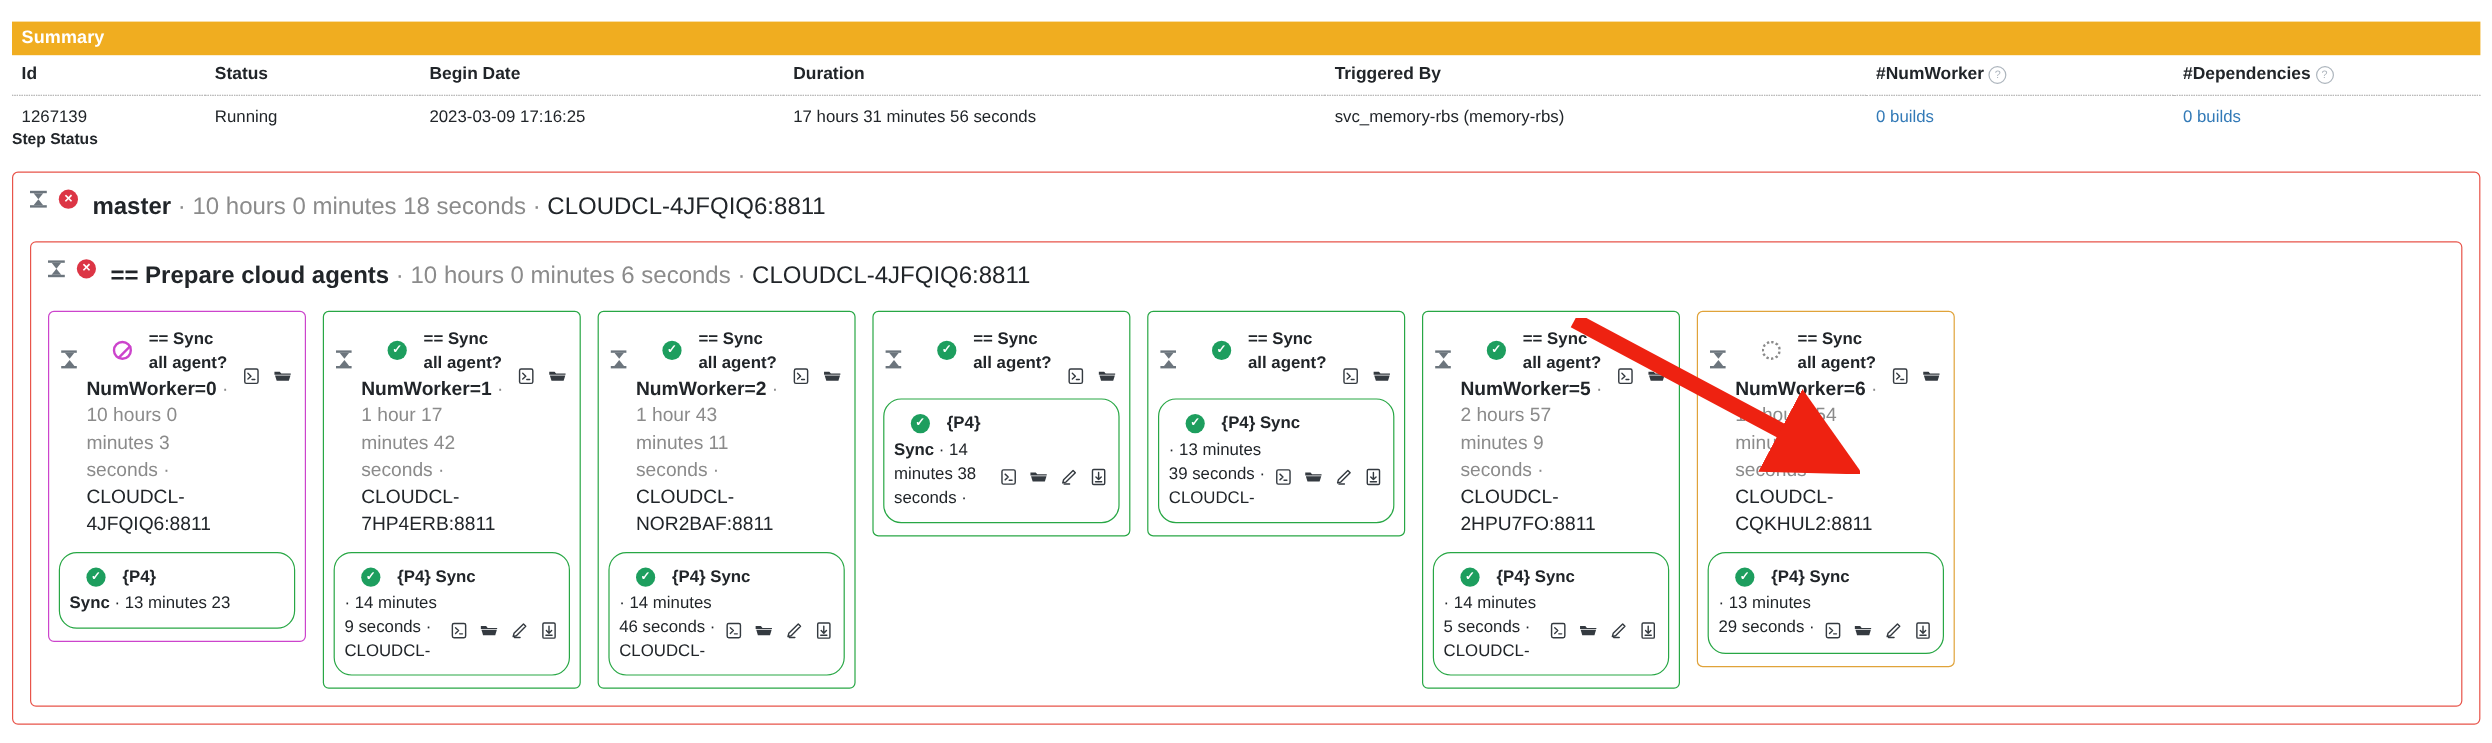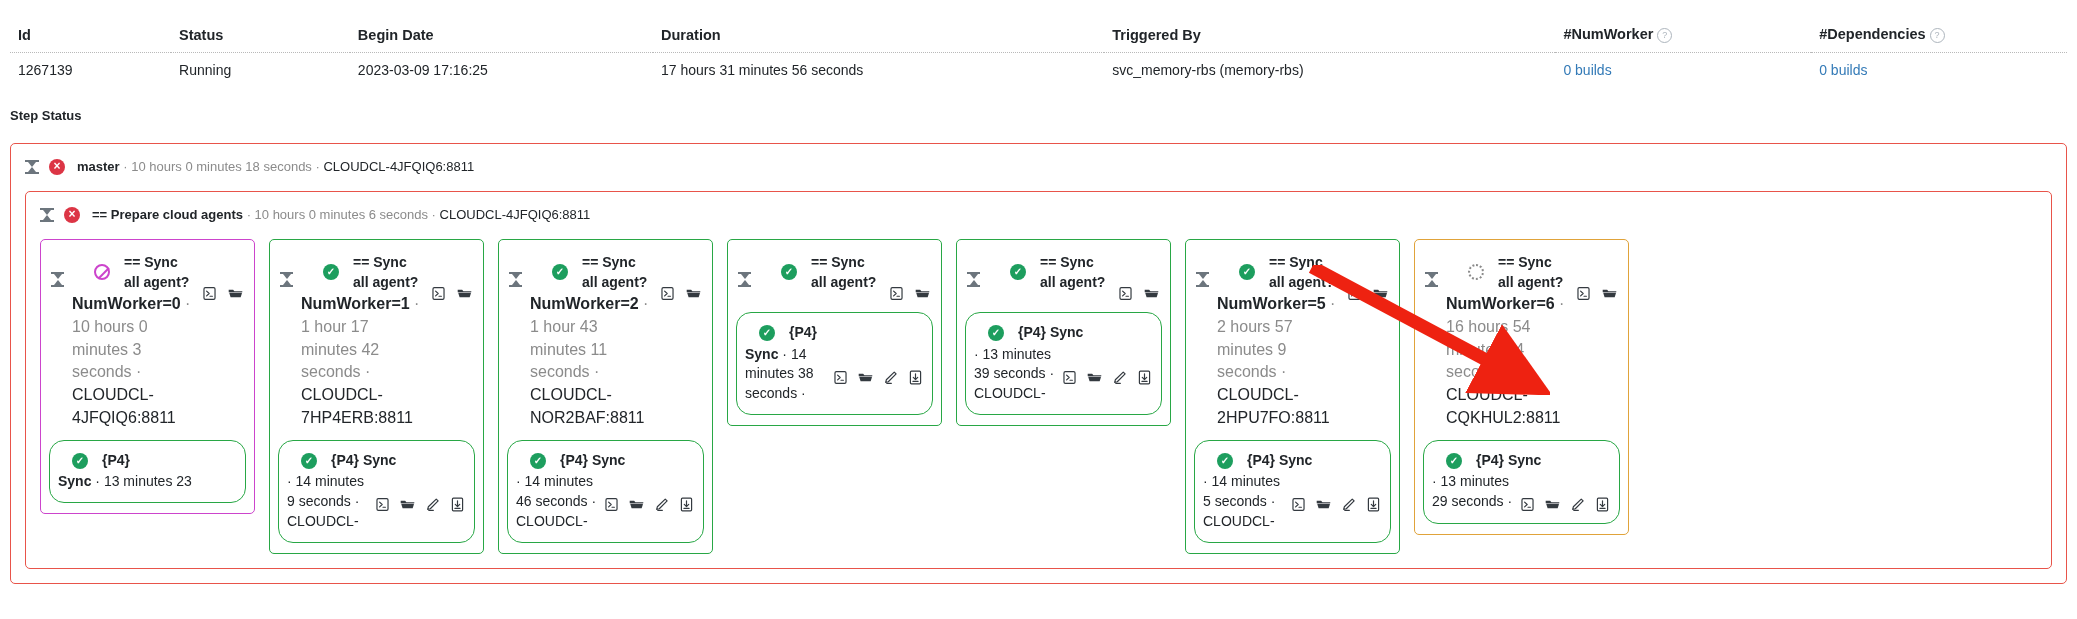--- a/index.html
+++ b/index.html
@@ -97,23 +97,22 @@
     border: 1px solid #e35b4a;
     border-radius: 5px;
     background: #ffffff;
     padding: 0;
   }
   .node.red    { border-color: #e8544a; }
   .node.green  { border-color: #28a745; }
 
   .node-head {
     display: flex;
-    align-items: center;
     padding: 14px 0 14px 14px;
-    font-size: 13px;
+    font-size: 20px;
     line-height: 1.45;
   }
   .node-body { padding: 0 14px 14px 14px; }
 
   .collapse-icon {
     flex: 0 0 auto;
     width: 14px;
     height: 16px;
     margin-right: 10px;
     position: relative;
@@ -322,20 +321,21 @@
     top: 265px;
     width: 260px;
     height: 130px;
     pointer-events: none;
   }
 </style>
 </head>
 <body>
 
 <div class="summary-panel">
+  <div class="summary-header">Summary</div>
   <table class="summary-table">
     <thead>
       <tr>
         <th class="col-id">Id</th>
         <th class="col-status">Status</th>
         <th class="col-begin">Begin Date</th>
         <th class="col-dur">Duration</th>
         <th class="col-trig">Triggered By</th>
         <th class="col-deps">
           <span>#NumWorker</span><span class="help-badge">?</span>

